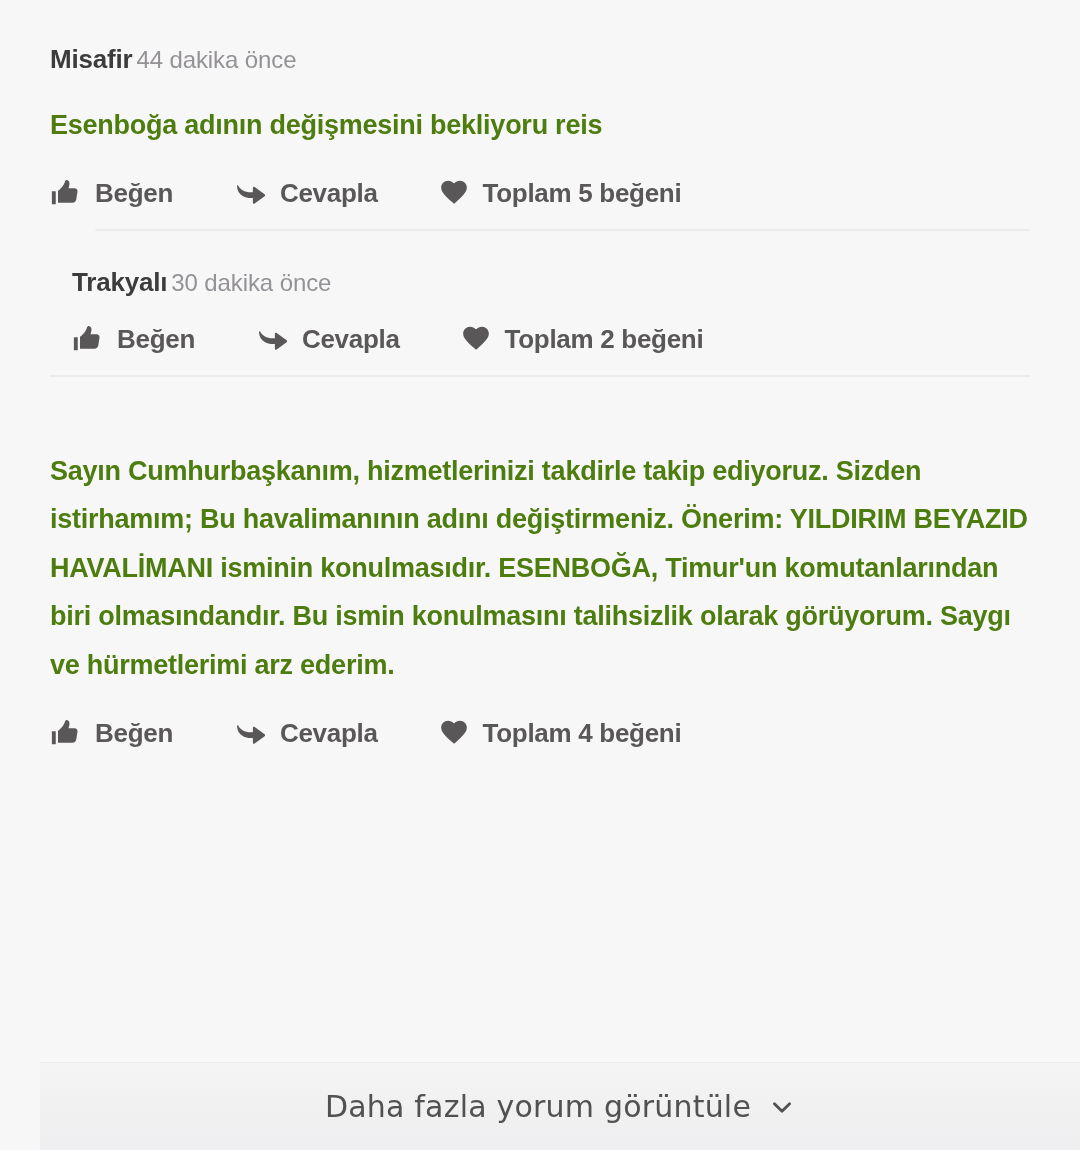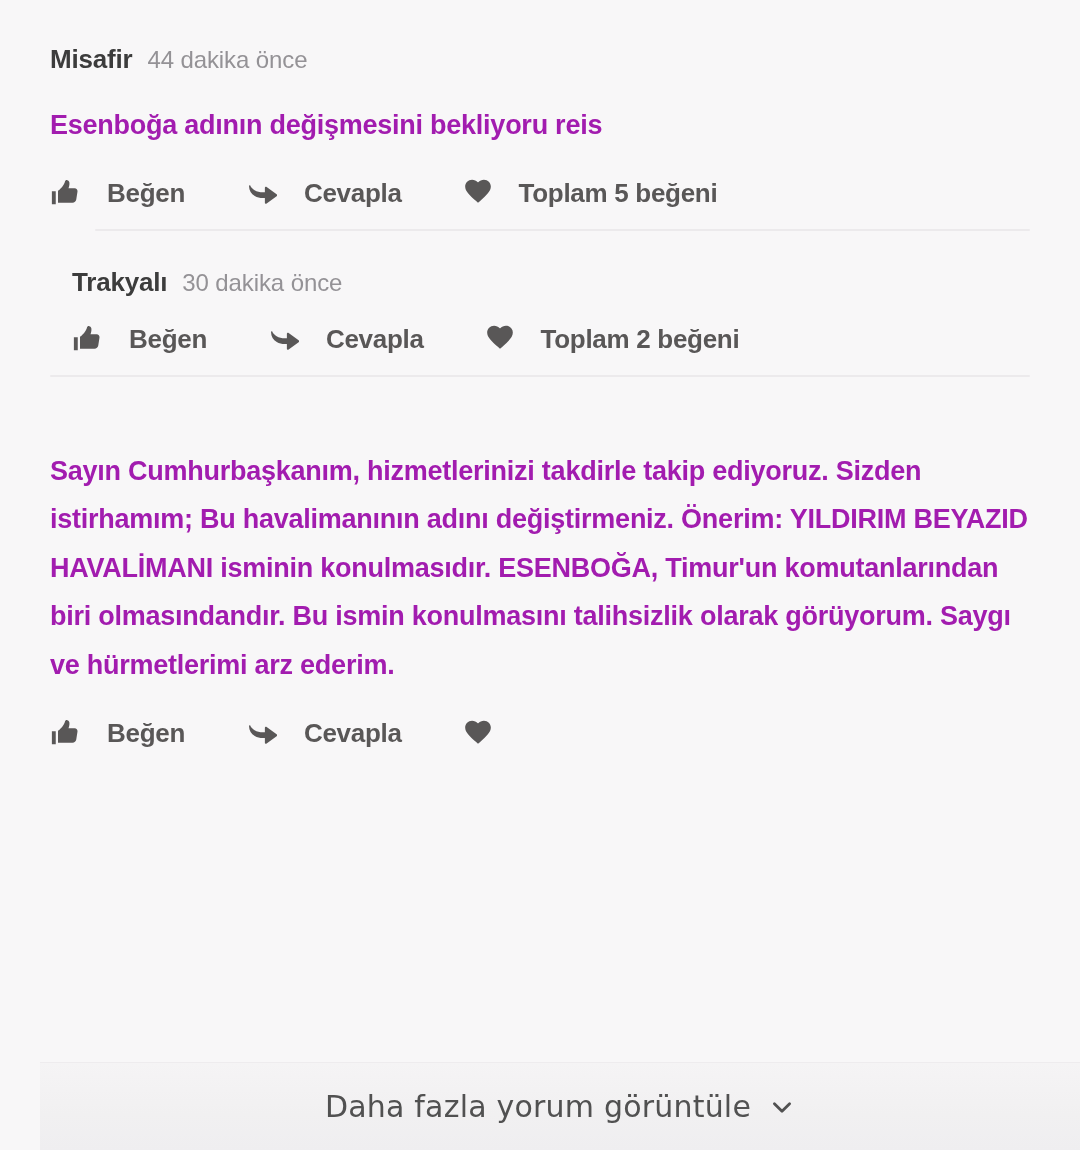--- a/index.html
+++ b/index.html
@@ -36,21 +36,21 @@
     padding-top: 44px;
   }
   .comment.is-reply {
     margin-left: 22px;
     padding-top: 36px;
   }
 
   .comment-head {
     display: flex;
     align-items: baseline;
-    gap: 15px;
+    gap: 4px;
     white-space: nowrap;
   }
 
   .author {
     font-size: 26px;
     font-weight: 700;
     color: #3c3c3c;
     letter-spacing: -0.2px;
   }
 
@@ -59,41 +59,42 @@
     font-weight: 400;
     color: #949296;
     letter-spacing: -0.1px;
   }
 
   .comment-body {
     margin-top: 26px;
     font-size: 27px;
     font-weight: 700;
     line-height: 1.80;
-    color: #a21caf;
+    color: #4d7c0f;
     letter-spacing: -0.25px;
     max-width: 985px;
   }
   .comment.is-reply .comment-body {
     font-size: 26px;
     margin-top: 24px;
   }
 
   
   .actions {
     display: flex;
     align-items: center;
     margin-top: 28px;
     padding-bottom: 20px;
   }
   .comment.is-reply .actions { margin-top: 26px; }
 
   .action {
     display: flex;
-    gap: 27px;
+    align-items: center;
+    gap: 15px;
     cursor: pointer;
     user-select: none;
   }
   .action + .action { margin-left: 62px; }
 
   .action-label {
     font-size: 26px;
     font-weight: 700;
     color: #595757;
     letter-spacing: -0.3px;
@@ -242,20 +243,21 @@
               </svg>
           </span>
           <span class="action-label">Cevapla</span>
         </div>
         <div class="action">
           <span class="icon icon-heart">
             <svg viewBox="0 0 24 24">
                 <path d="M12 21.3l-1.6-1.5C4.6 14.6 1 11.3 1 7.3 1 4 3.6 1.4 6.9 1.4c1.9 0 3.7.9 4.9 2.3h.4c1.2-1.4 3-2.3 4.9-2.3C20.4 1.4 23 4 23 7.3c0 4-3.6 7.3-9.4 12.6L12 21.3z"></path>
               </svg>
           </span>
+          <span class="action-label">Toplam 4 beğeni</span>
         </div>
       </div>
     </div>
 
   </div>
 
   <div class="more-bar">
     <span class="more-label">Daha fazla yorum görüntüle</span>
     <span class="icon icon-chevron">
       <svg viewBox="0 0 24 24">

